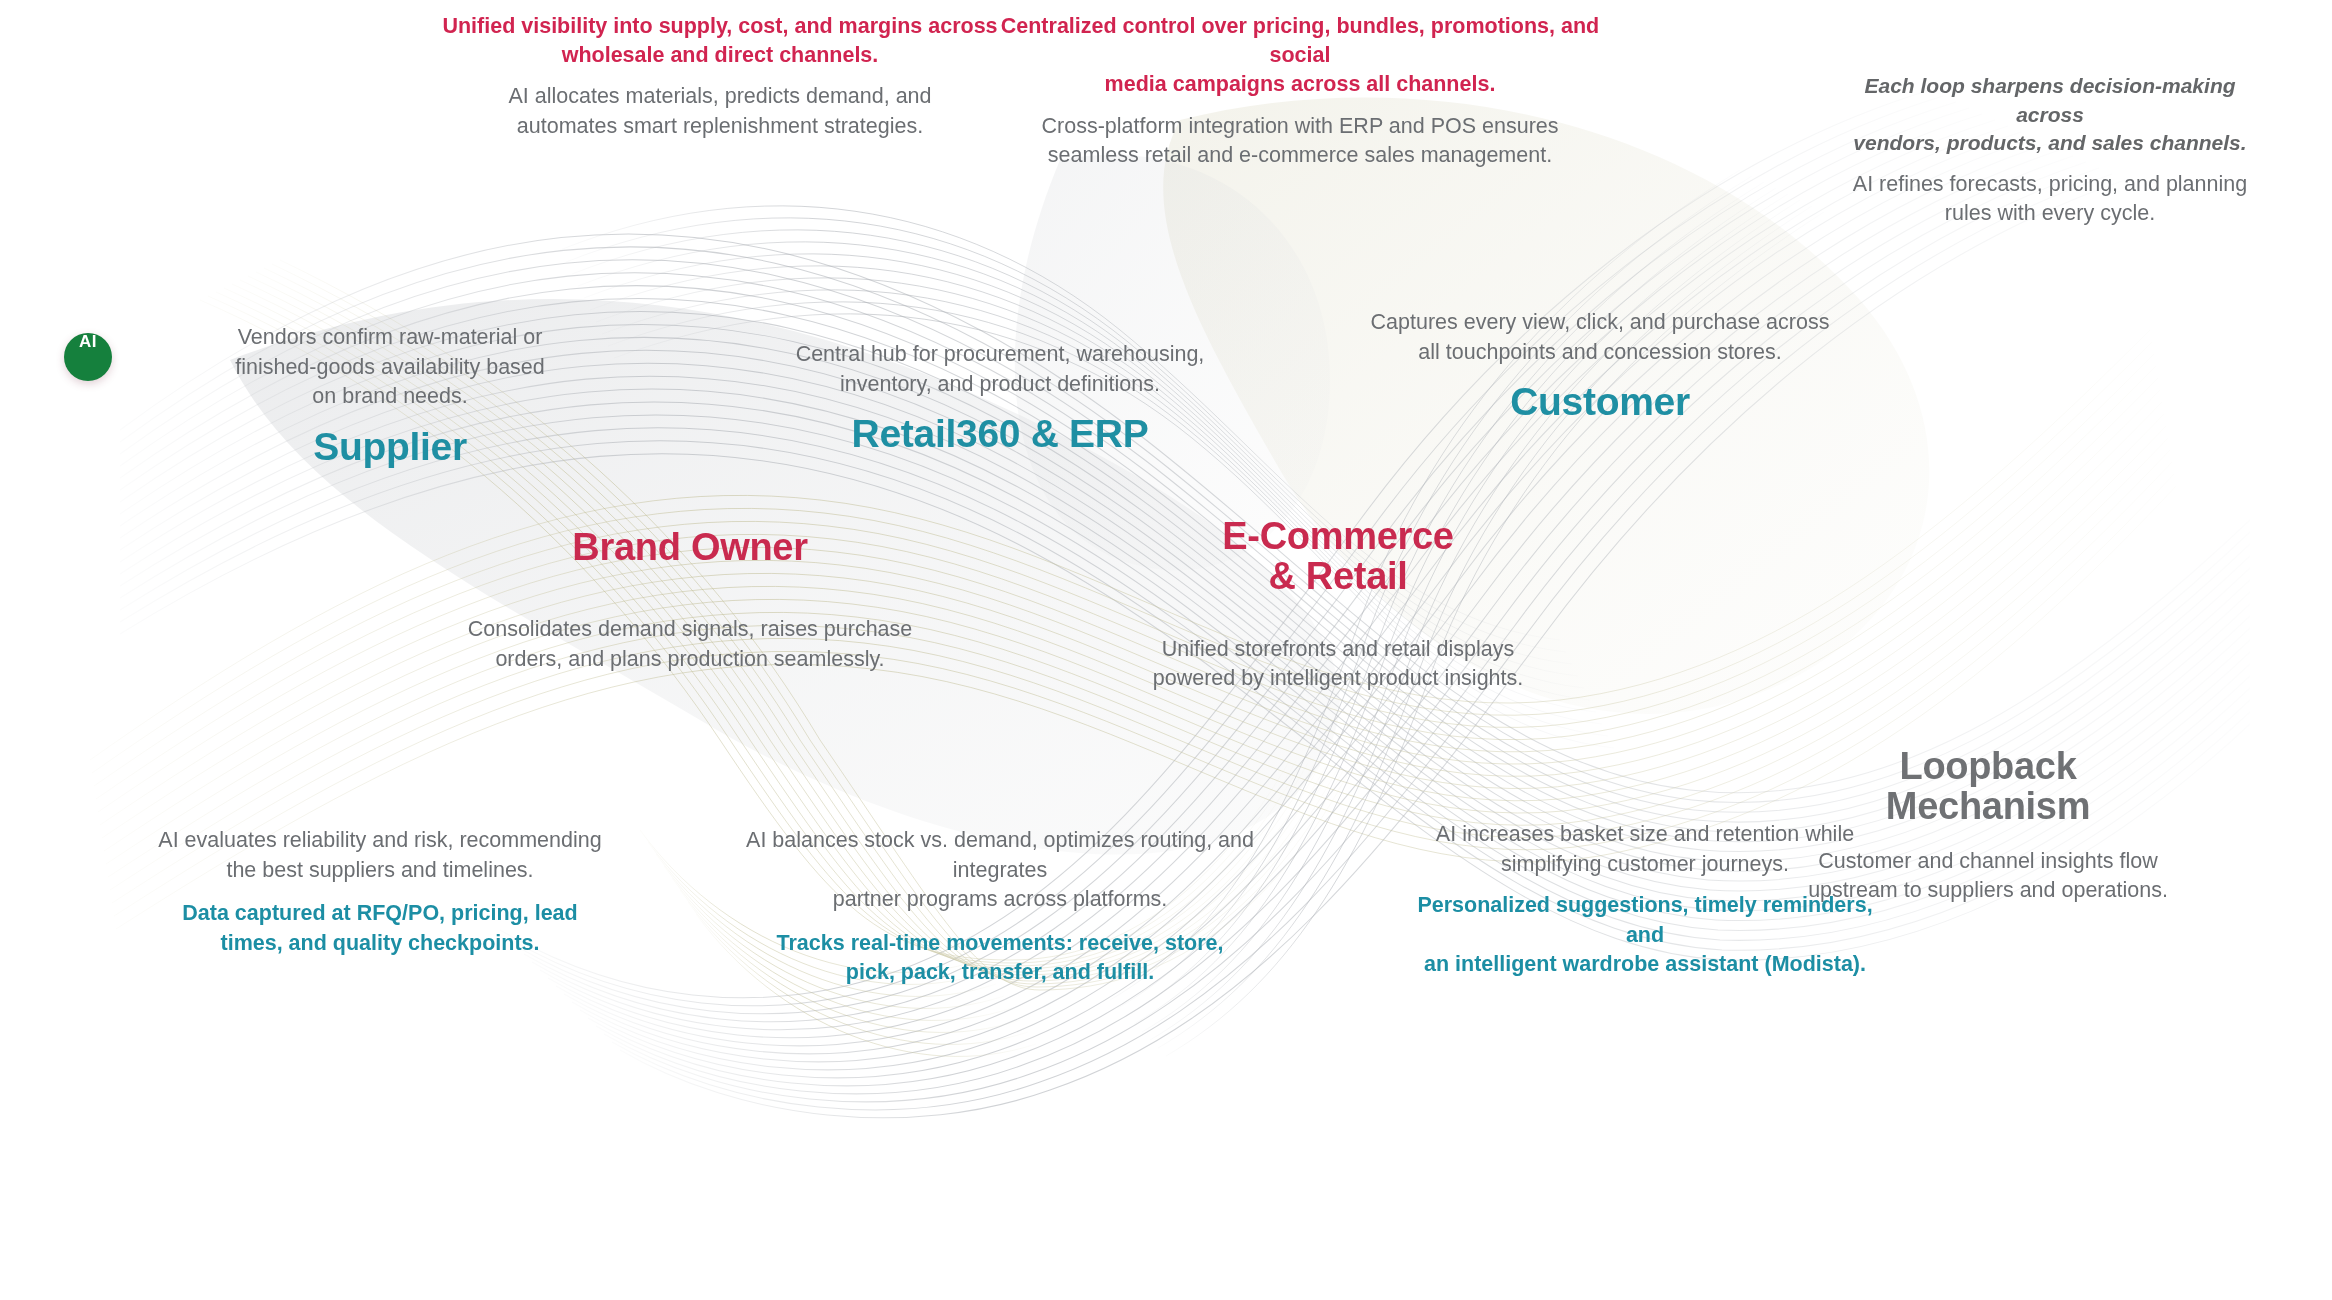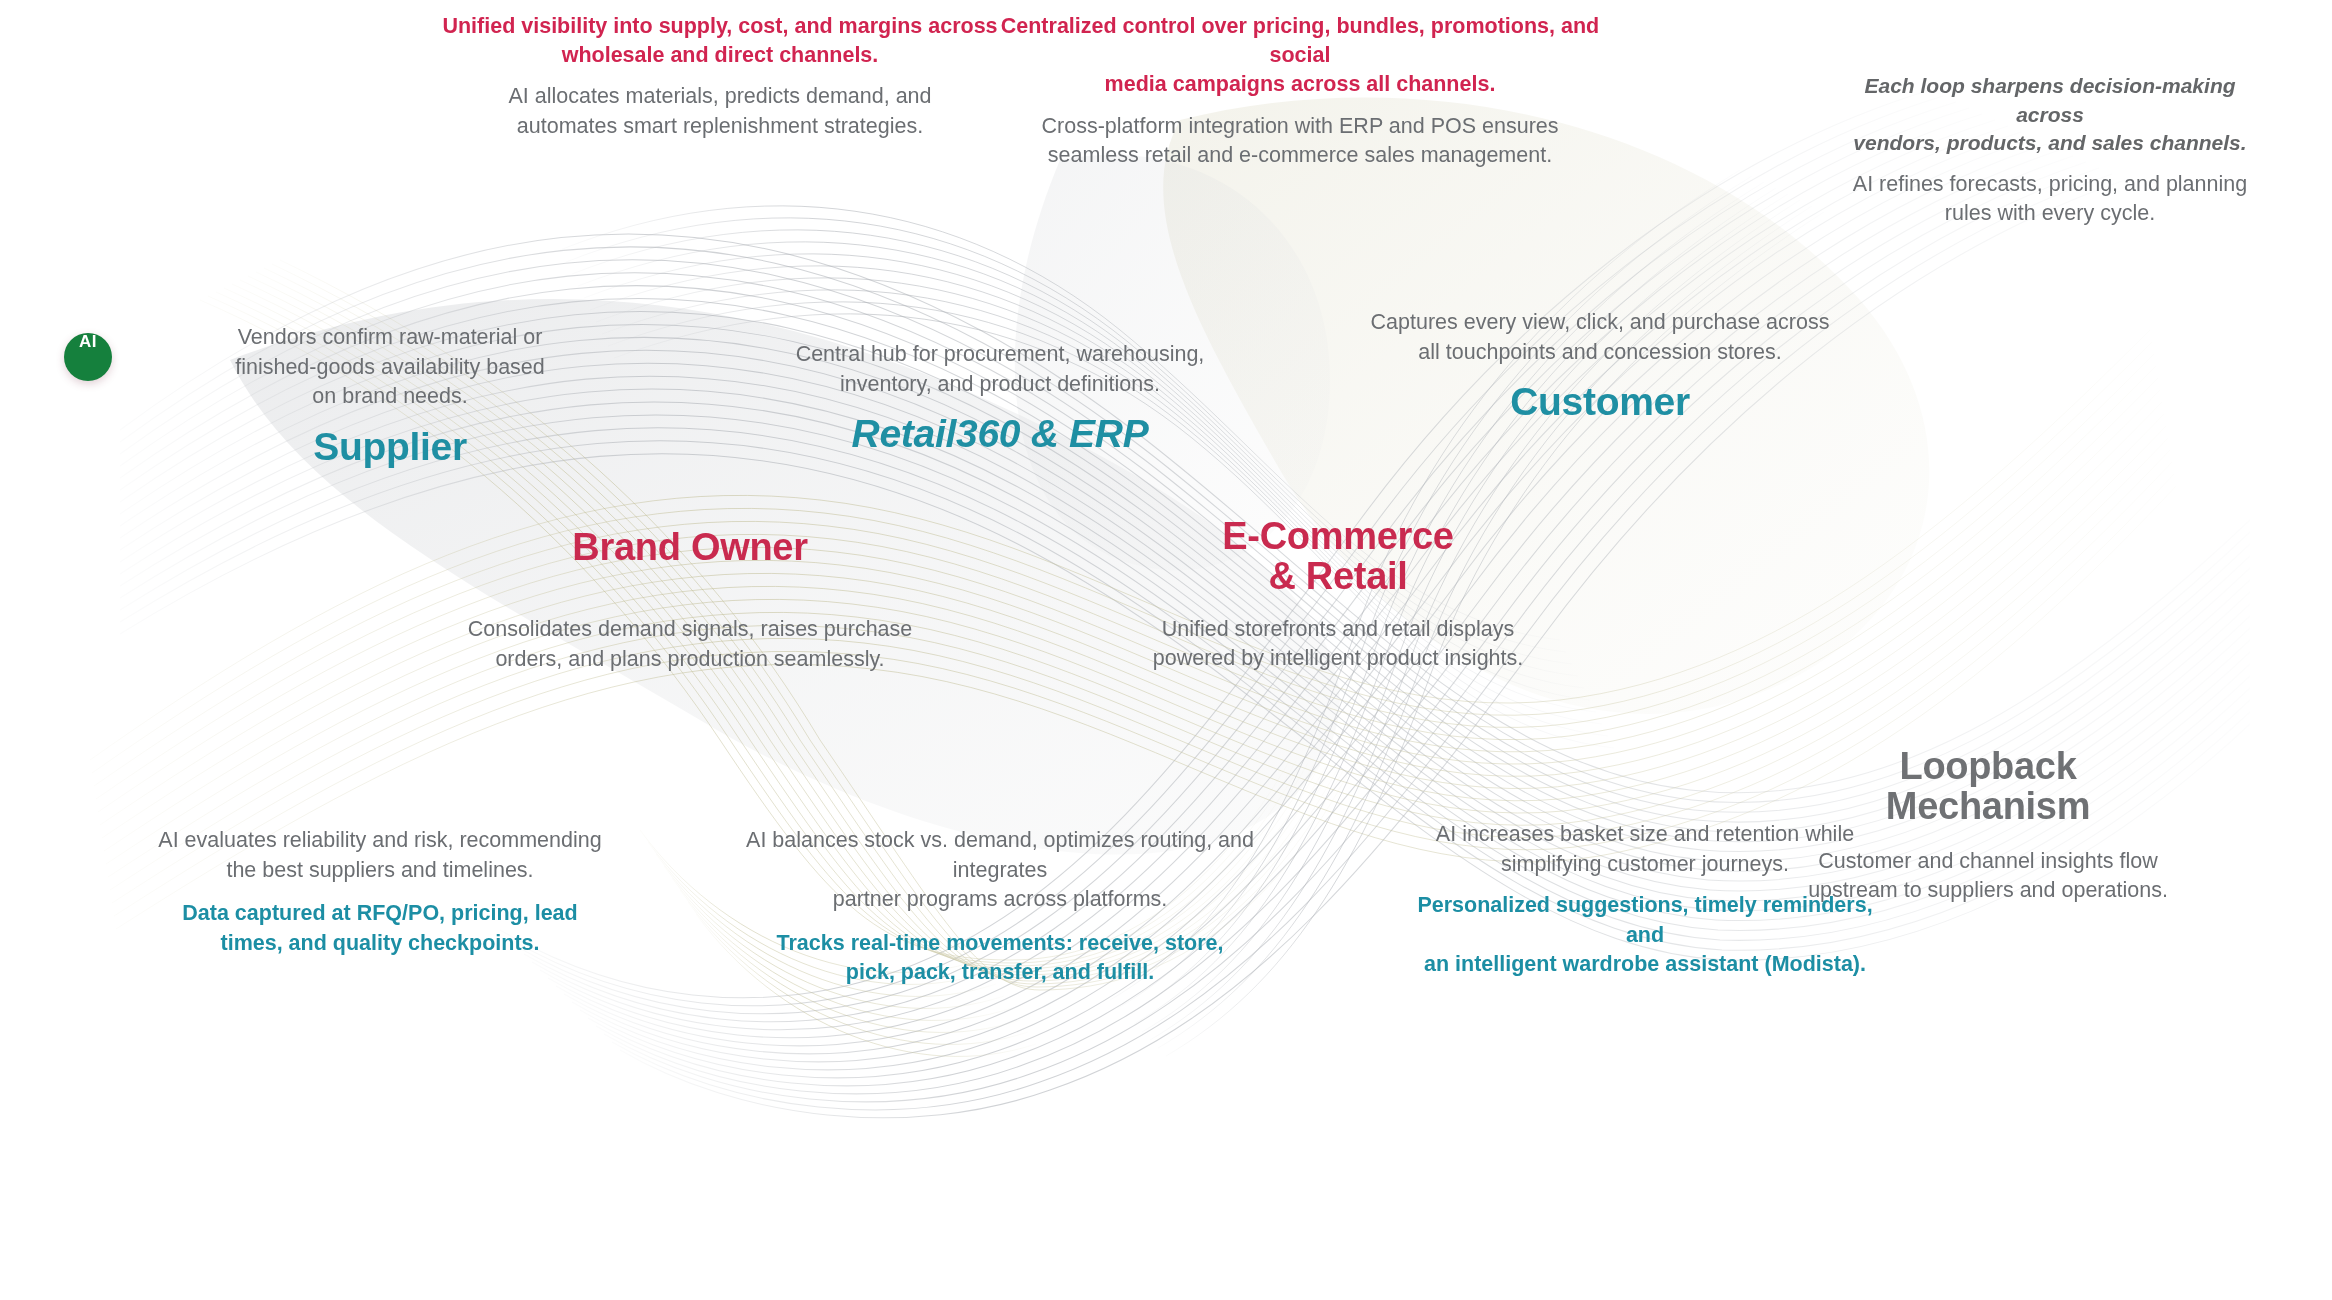--- a/index.html
+++ b/index.html
@@ -250,39 +250,39 @@
   <div class="node ctr" style="left:160px; top:323px; width:460px;">
     <div class="desc">Vendors confirm raw-material or
 finished-goods availability based
 on brand needs.</div>
     <div class="title teal" style="font-size:39px; margin-top:14px;">Supplier</div>
   </div>
 
   <div class="node ctr" style="left:730px; top:340px; width:540px;">
     <div class="desc">Central hub for procurement, warehousing,
 inventory, and product definitions.</div>
-    <div class="title teal" style="font-size:39px; margin-top:14px;font-style:italic;">Retail360 &amp; ERP</div>
+    <div class="title teal" style="font-size:39px; margin-top:14px;">Retail360 &amp; ERP</div>
   </div>
 
   <div class="node ctr" style="left:440px; top:527px; width:500px;">
     <div class="title crimson" style="font-size:38px;">Brand Owner</div>
     <div class="desc" style="margin-top:48px;">Consolidates demand signals, raises purchase
 orders, and plans production seamlessly.</div>
   </div>
 
   <div class="node ctr" style="left:1350px; top:308px; width:500px;">
     <div class="desc">Captures every view, click, and purchase across
 all touchpoints and concession stores.</div>
     <div class="title teal" style="font-size:39px; margin-top:14px;">Customer</div>
   </div>
 
   <div class="node ctr" style="left:1078px; top:516px; width:520px;">
     <div class="title crimson" style="font-size:38px;">E-Commerce
 &amp; Retail</div>
-    <div class="desc" style="margin-top:18px;">Unified storefronts and retail displays
+    <div class="desc" style="margin-top:38px;">Unified storefronts and retail displays
 powered by intelligent product insights.</div>
   </div>
 
   <div class="node ctr" style="left:1778px; top:746px; width:420px;">
     <div class="title grayt" style="font-size:38px;">Loopback
 Mechanism</div>
     <div class="desc" style="margin-top:20px;">Customer and channel insights flow
 upstream to suppliers and operations.</div>
   </div>
 

